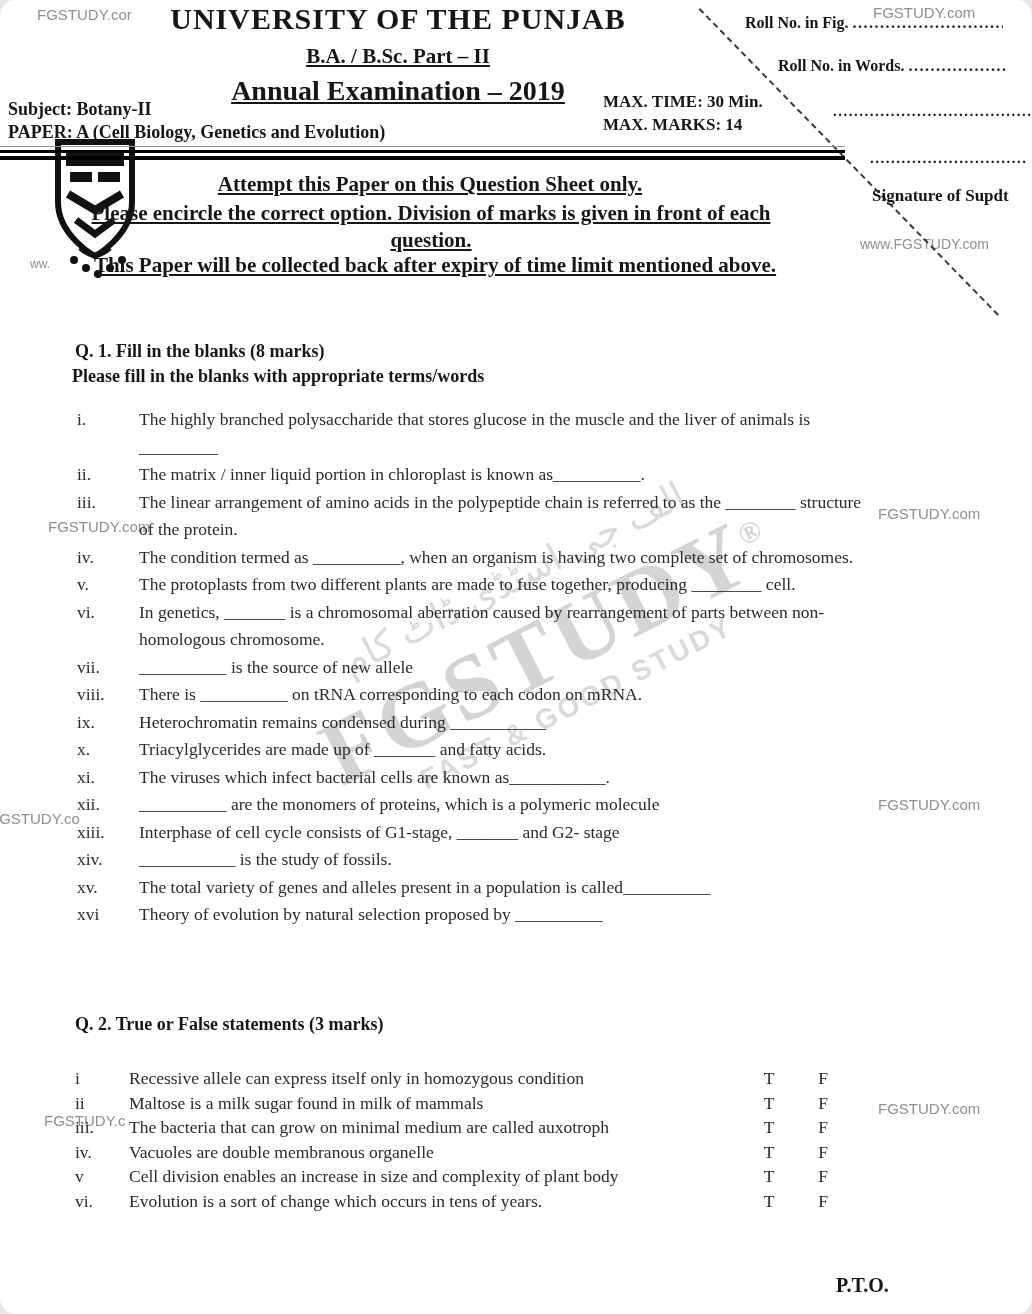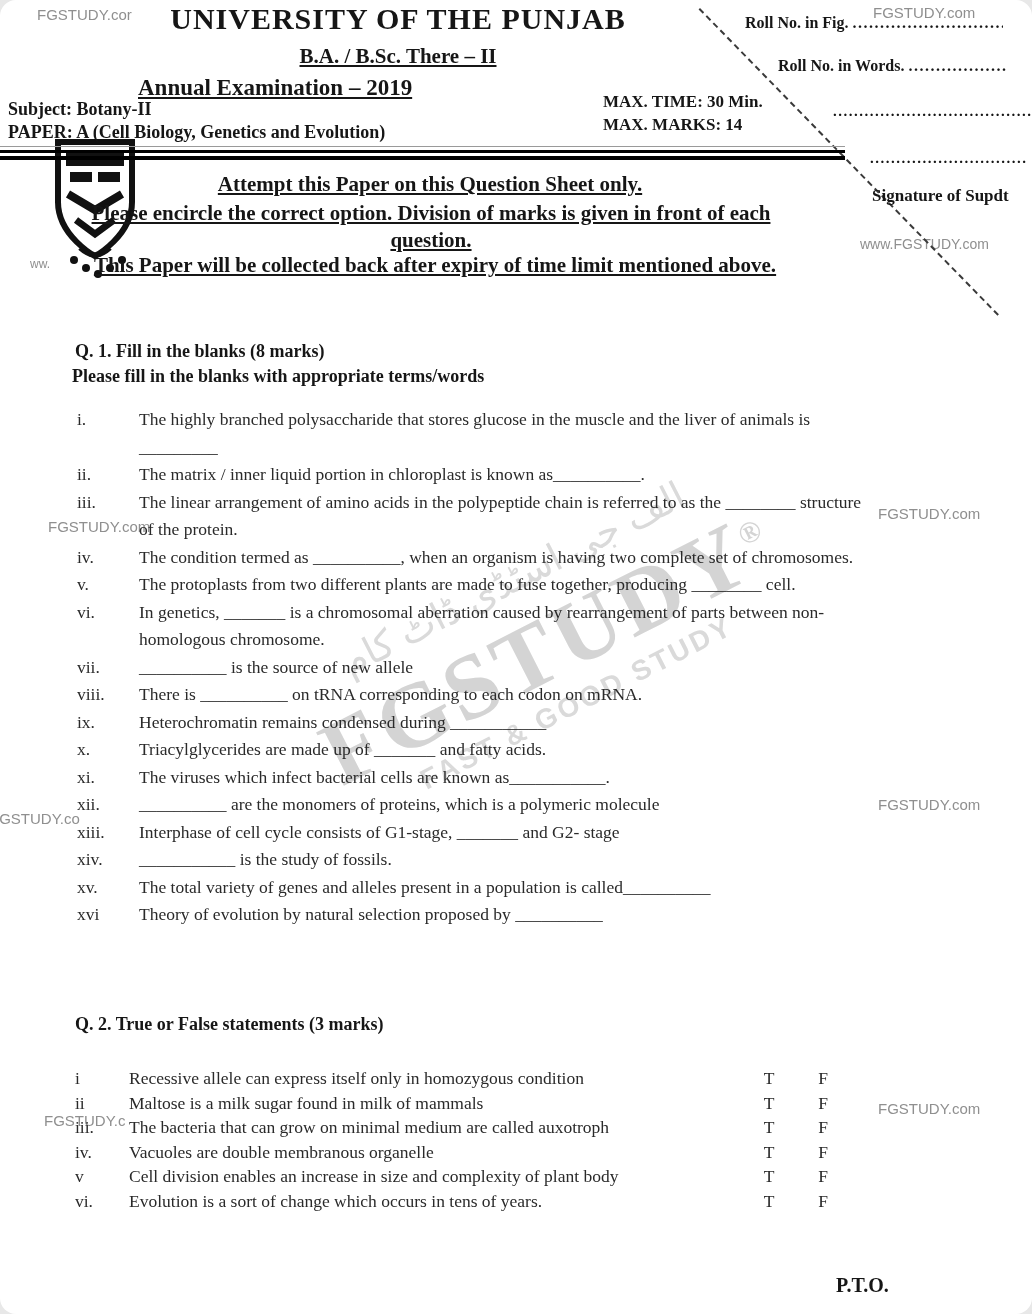--- a/index.html
+++ b/index.html
@@ -14,21 +14,21 @@
     border-radius:16px;
   }
   .abs{position:absolute;}
   .bold{font-weight:bold;}
   .ul{text-decoration:underline;}
   .center{text-align:center;}
   .wm{color:#8f8f8f;font-family:"Liberation Sans",sans-serif;font-size:15px;z-index:1;}
   
   .uni-title{left:138px;top:2px;width:520px;font-size:30px;font-weight:bold;letter-spacing:1px;text-align:center;z-index:2;}
   .part-line{left:138px;top:44px;width:520px;font-size:21px;font-weight:bold;text-align:center;z-index:2;}
-  .exam-line{left:138px;top:75px;width:520px;font-size:23px;font-weight:bold;z-index:2;}
+  .exam-line{left:138px;top:75px;width:520px;font-size:28px;font-weight:bold;text-align:center;z-index:2;}
   .subject-line{left:8px;top:99px;font-size:18px;font-weight:bold;z-index:2;}
   .paper-line{left:8px;top:122px;font-size:18px;font-weight:bold;z-index:2;}
   .roll-fig{left:745px;top:14px;font-size:16px;font-weight:bold;white-space:nowrap;z-index:2;}
   .roll-words{left:778px;top:57px;font-size:16px;font-weight:bold;white-space:nowrap;z-index:2;}
   .max-time{left:603px;top:92px;font-size:17px;font-weight:bold;z-index:2;}
   .max-marks{left:603px;top:115px;font-size:17px;font-weight:bold;z-index:2;}
   .dots{letter-spacing:1.5px;font-weight:bold;display:inline-block;overflow:hidden;white-space:nowrap;vertical-align:bottom;}
   .dotline1{left:833px;top:103px;width:199px;font-size:15px;overflow:hidden;z-index:2;}
   .dotline2{left:870px;top:150px;width:162px;font-size:15px;overflow:hidden;z-index:2;}
   .divider{left:0;top:146px;width:845px;height:13px;border-top:1px solid #9a9a9a;z-index:2;}
@@ -114,21 +114,21 @@
       <circle cx="28" cy="124" r="4" fill="#111"></circle>
       <circle cx="40" cy="132" r="4" fill="#111"></circle>
       <circle cx="52" cy="138" r="4" fill="#111"></circle>
       <circle cx="64" cy="132" r="4" fill="#111"></circle>
       <circle cx="76" cy="124" r="4" fill="#111"></circle>
       <path d="M34 112 q15 14 30 0" fill="none" stroke="#111" stroke-width="5"></path>
     </svg>
   </div>
 
   <div class="abs uni-title">UNIVERSITY OF THE PUNJAB</div>
-  <div class="abs part-line ul">B.A. / B.Sc. There – II</div>
+  <div class="abs part-line ul">B.A. / B.Sc. Part – II</div>
   <div class="abs exam-line ul">Annual Examination – 2019</div>
   <div class="abs subject-line">Subject: Botany-II</div>
   <div class="abs paper-line">PAPER: A (Cell Biology, Genetics and Evolution)</div>
 
   <div class="abs roll-fig">
     <span>Roll No. in Fig.</span>
     <span class="dots" style="width:150px">..............................</span>
   </div>
   <div class="abs roll-words">
     <span>Roll No. in Words.</span>

